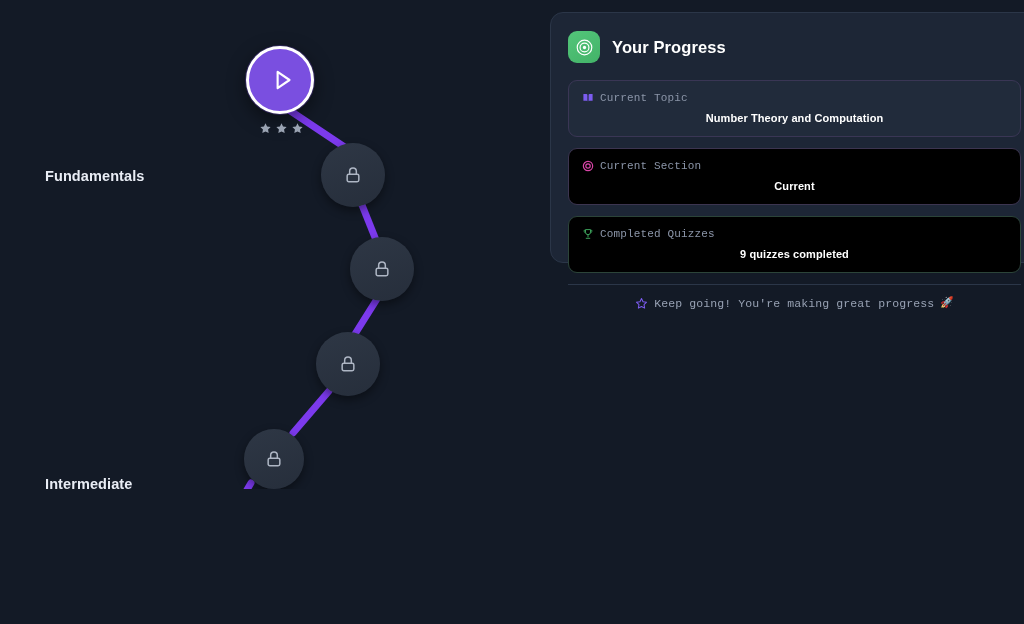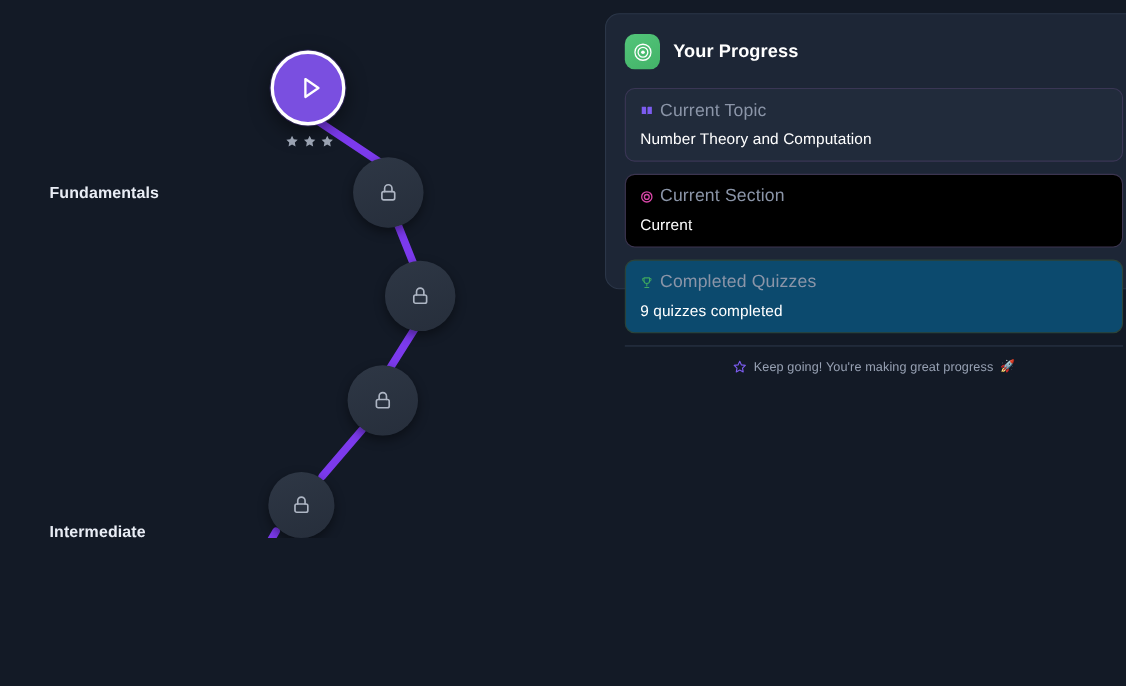--- a/index.html
+++ b/index.html
@@ -112,53 +112,56 @@
   }
 
   .info-card {
     border-radius: 9px;
     padding: 11px 13px 12px 13px;
     margin-bottom: 11px;
     background: #212b3b;
   }
   .info-card.topic   { border: 1px solid #3a3655; background: #212b3b; }
   .info-card.section { border: 1px solid #3c3550; background: #000000; }
-  .info-card.quizzes { border: 1px solid #2c4439; background: #0c4a6e; }
+  .info-card.quizzes { border: 1px solid #2c4439; background: #000000; }
 
   .info-card-head {
     display: flex;
     align-items: center;
     gap: 6px;
     margin-bottom: 8px;
   }
   .info-card-head svg { width: 12px; height: 12px; display: block; flex: none; }
   .info-card-label {
     color: #8b95a8;
-    font-size: 16px;
+    font-size: 11px;
     letter-spacing: 0.15px;
+    font-family: Liberation Mono, monospace;
   }
   .info-card-value {
     color: #ffffff;
-    font-size: 14px;
-    font-weight: normal;
+    font-size: 11px;
+    font-weight: bold;
     letter-spacing: 0.1px;
+    text-align: center;
   }
 
   #panel-divider {
     height: 1px;
     background: #2b3648;
     margin: 11px 0 0 0;
   }
 
   #panel-footer {
     display: flex;
     align-items: center;
     justify-content: center;
     gap: 6px;
     padding-top: 12px;
+    font-family: Liberation Mono, monospace;
   }
   #panel-footer svg.star-outline { width: 13px; height: 13px; display: block; flex: none; }
   #footer-text {
     color: #97a1b3;
     font-size: 11.5px;
     letter-spacing: 0.1px;
   }
   #footer-emoji { font-size: 11px; line-height: 1; }
 </style>
 </head>

